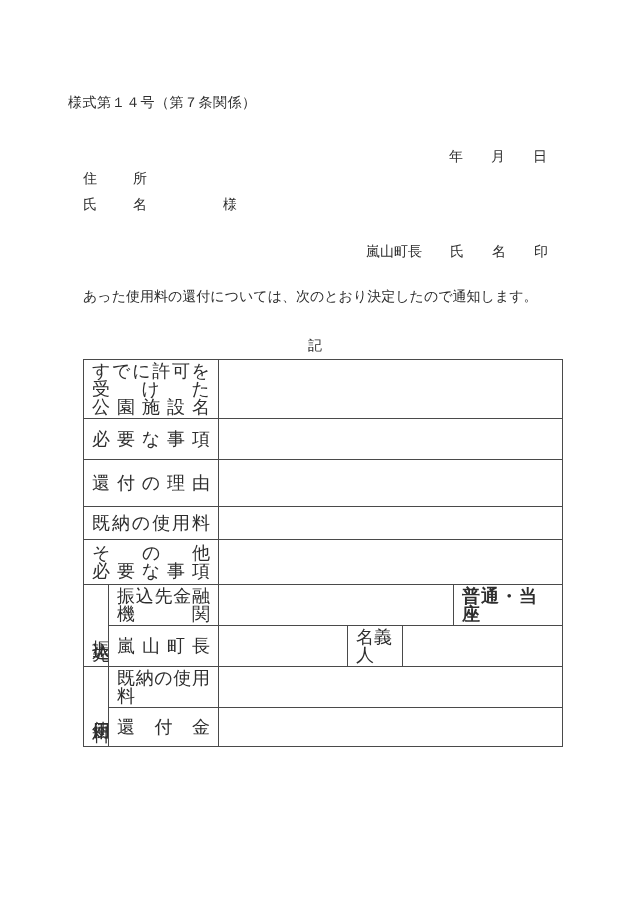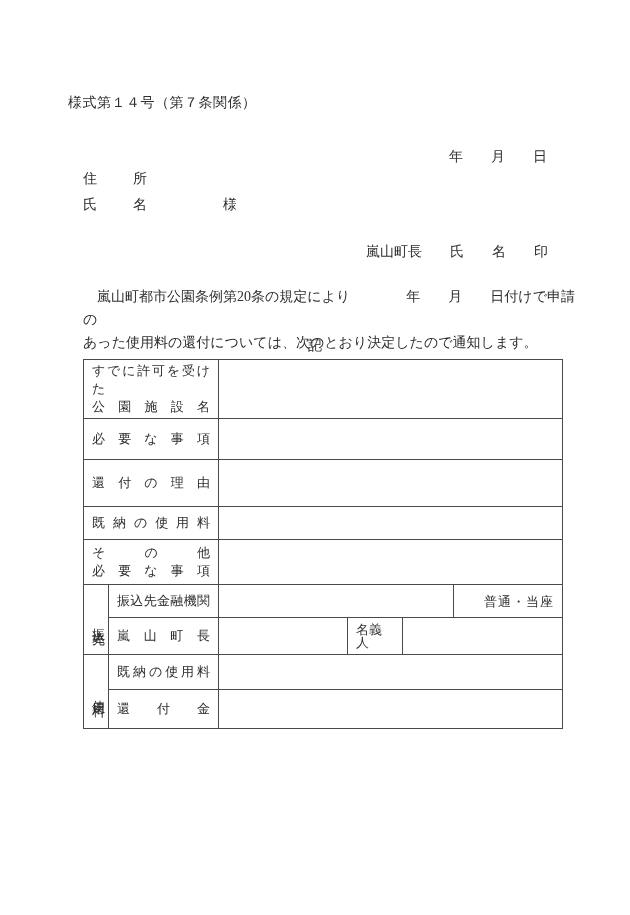--- a/index.html
+++ b/index.html
@@ -27,40 +27,40 @@
   .honorific{margin-left:76px;}
   .issuer-row{top:245px;left:347px;display:flex;gap:28px;margin-left:19px;}
   .paragraph{top:285px;left:83px;width:500px;line-height:23px;}
   .ki{top:339px;left:0;width:630px;text-align:center;}
 
   table.form{
     position:absolute;top:359px;left:83px;
     border-collapse:collapse;
     table-layout:fixed;
     width:479px;
-    font-size:13px;
+    font-size:18px;
     color:#2e2e2e;
   }
   table.form td{
     border:1px solid #4a4a4a;
     padding:2px 8px;
     vertical-align:middle;
     overflow:hidden;
   }
   td.value{padding:2px 6px;}
   .jl{text-align:justify;text-align-last:justify;line-height:18px;}
   td.side{padding:2px 1px;text-align:center;}
   .vside{
     display:inline-block;
     writing-mode:vertical-rl;
     text-orientation:upright;
     letter-spacing:2px;
     line-height:1;
   }
-  td.acct-type{text-align:right;letter-spacing:1px;padding:2px 4px;}
+  td.acct-type{text-align:left;letter-spacing:1px;padding:2px 4px;font-weight:bold;}
   td.holder{text-align:left;padding:2px 2px;}
   tr.r1{height:49px;} tr.r2{height:41px;} tr.r3{height:47px;}
   tr.r4{height:33px;} tr.r5{height:45px;} tr.r6a{height:33px;}
   tr.r6b{height:37px;} tr.r7a{height:35px;} tr.r7b{height:39px;}
 </style>
 </head>
 <body>
 
 <div class="page">
 
@@ -78,21 +78,20 @@
     <span class="honorific">様</span>
   </div>
 
   <div class="abs issuer-row">
     <span>嵐山町長</span>
     <span>氏　　名</span>
     <span>印</span>
   </div>
 
   <div class="abs paragraph">
-    <div>　嵐山町都市公園条例第20条の規定により　　　　年　　月　　日付けで申請の</div>
     <div>あった使用料の還付については、次のとおり決定したので通知します。</div>
   </div>
 
   <div class="abs ki">記</div>
 
   <table class="form">
     <colgroup>
       <col style="width:25px">
         <col style="width:110px">
         <col style="width:129px">

